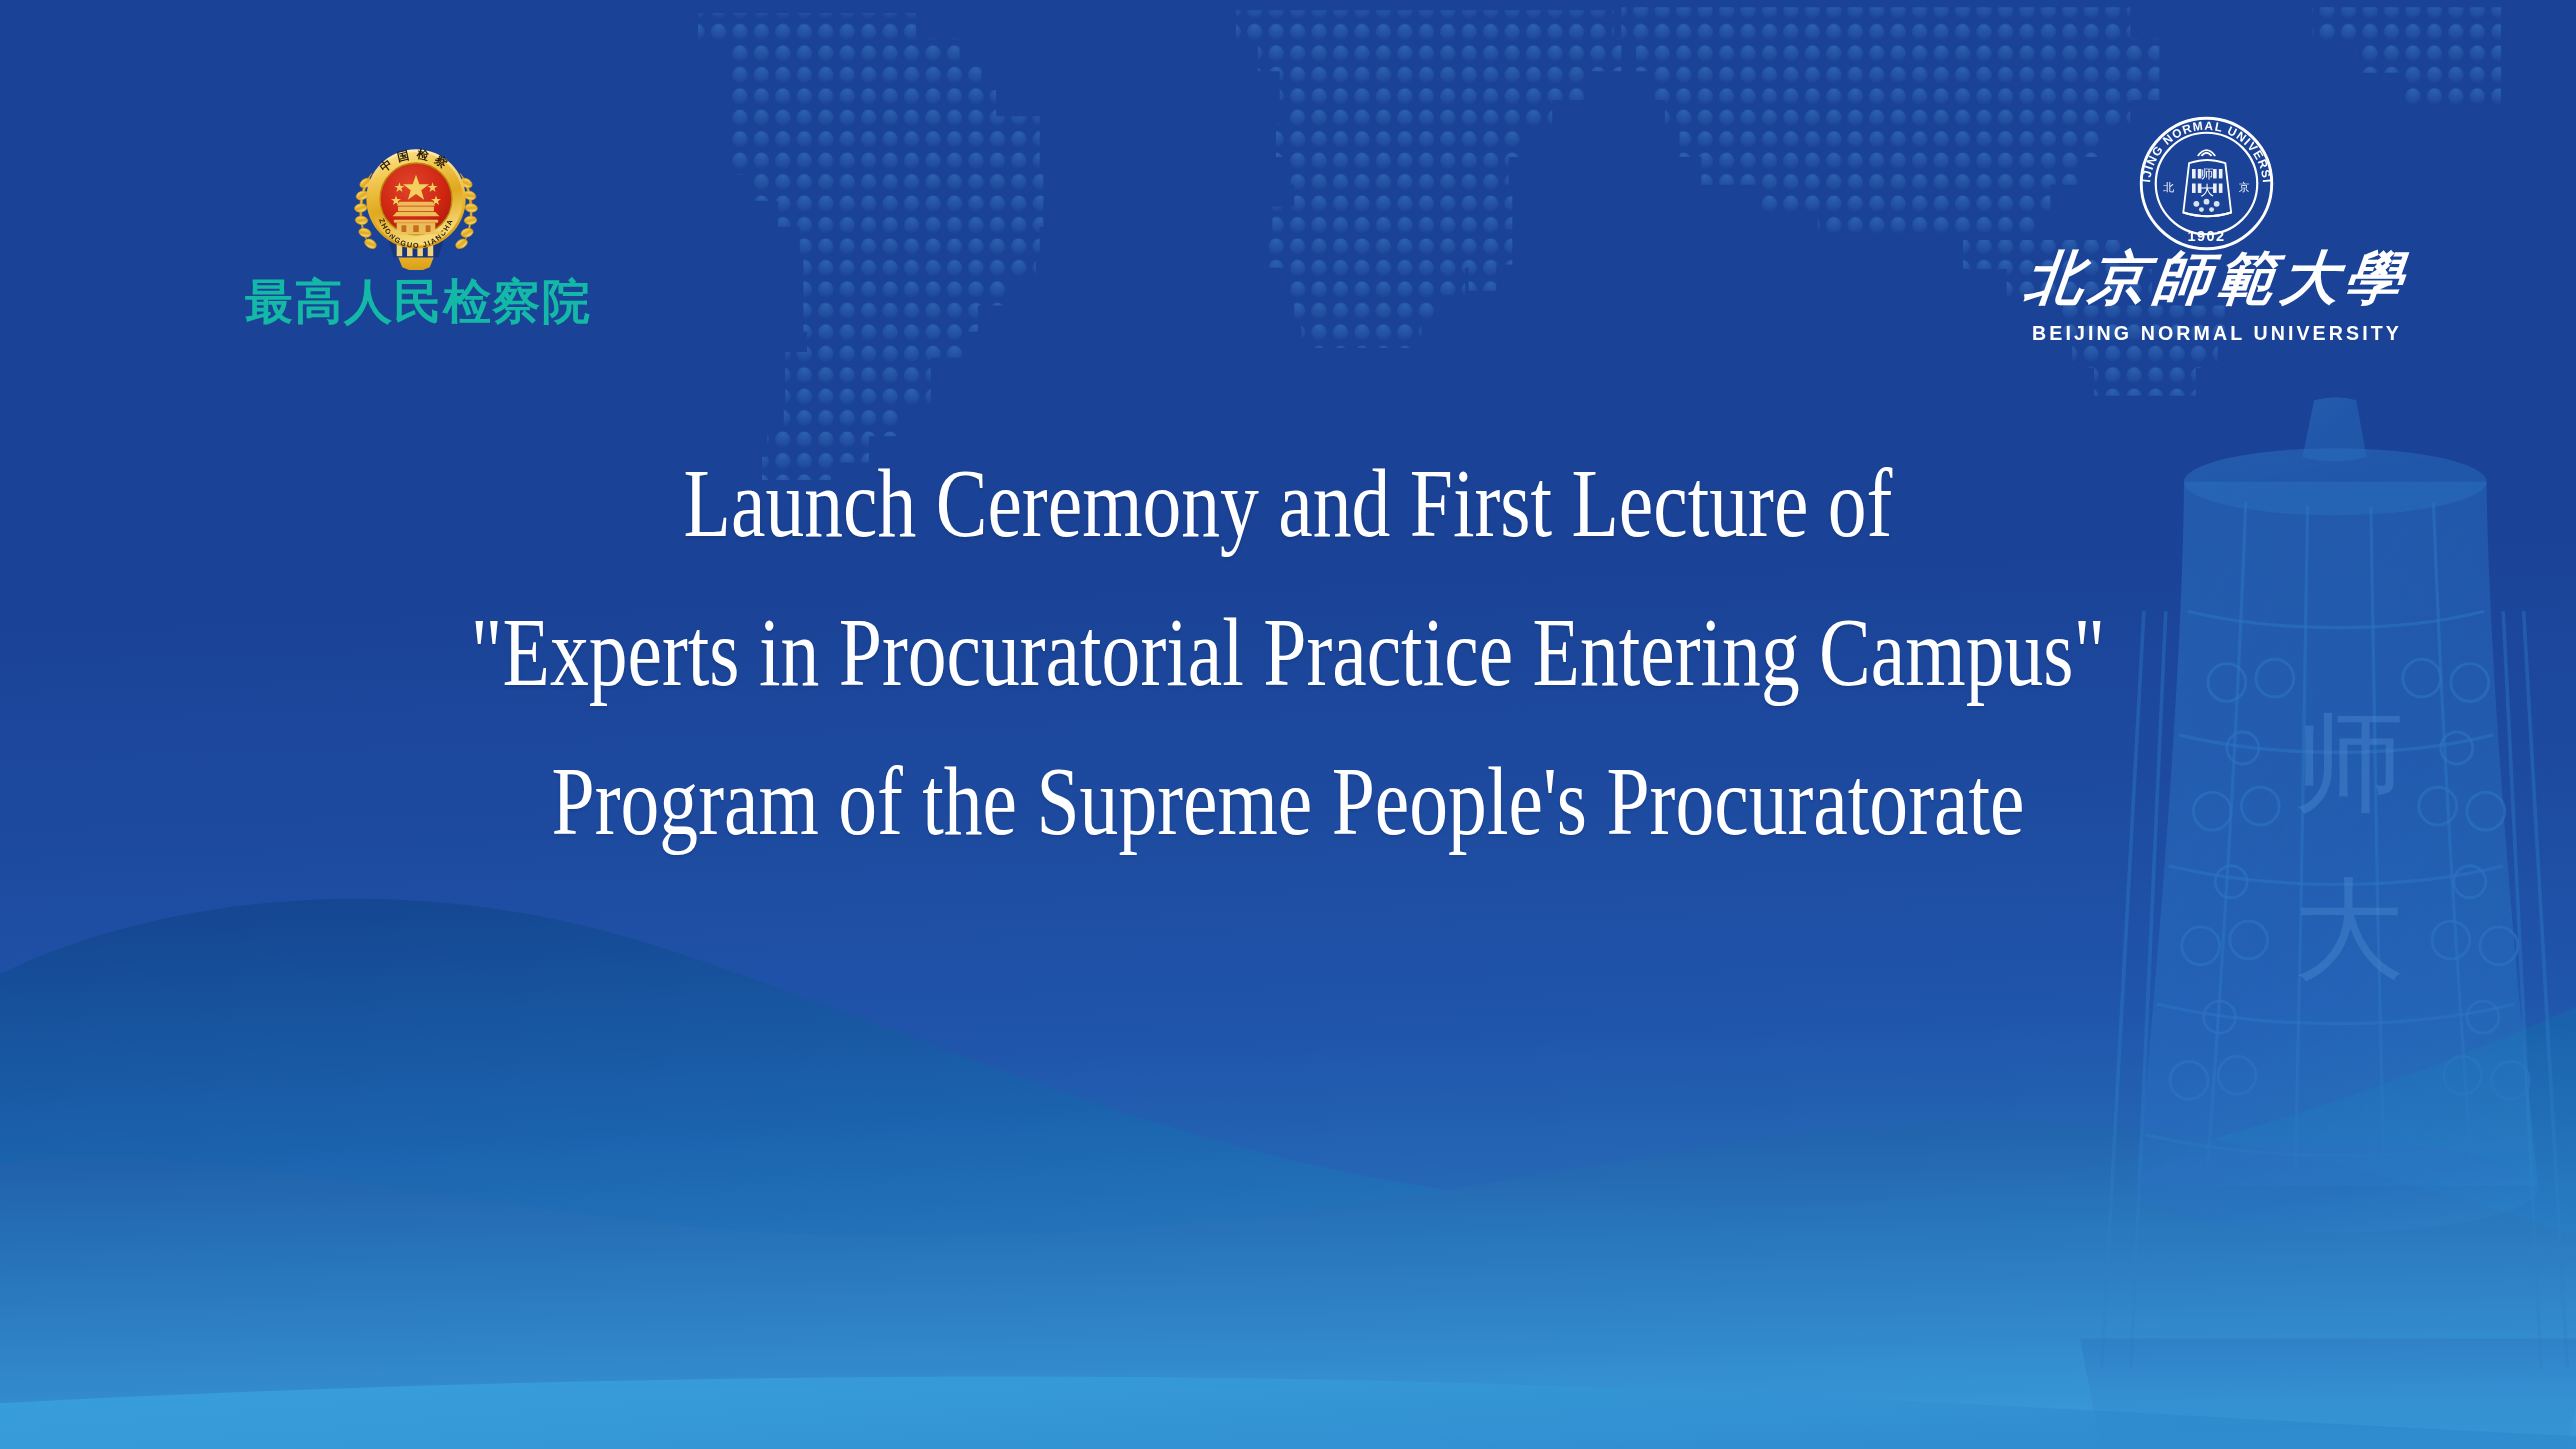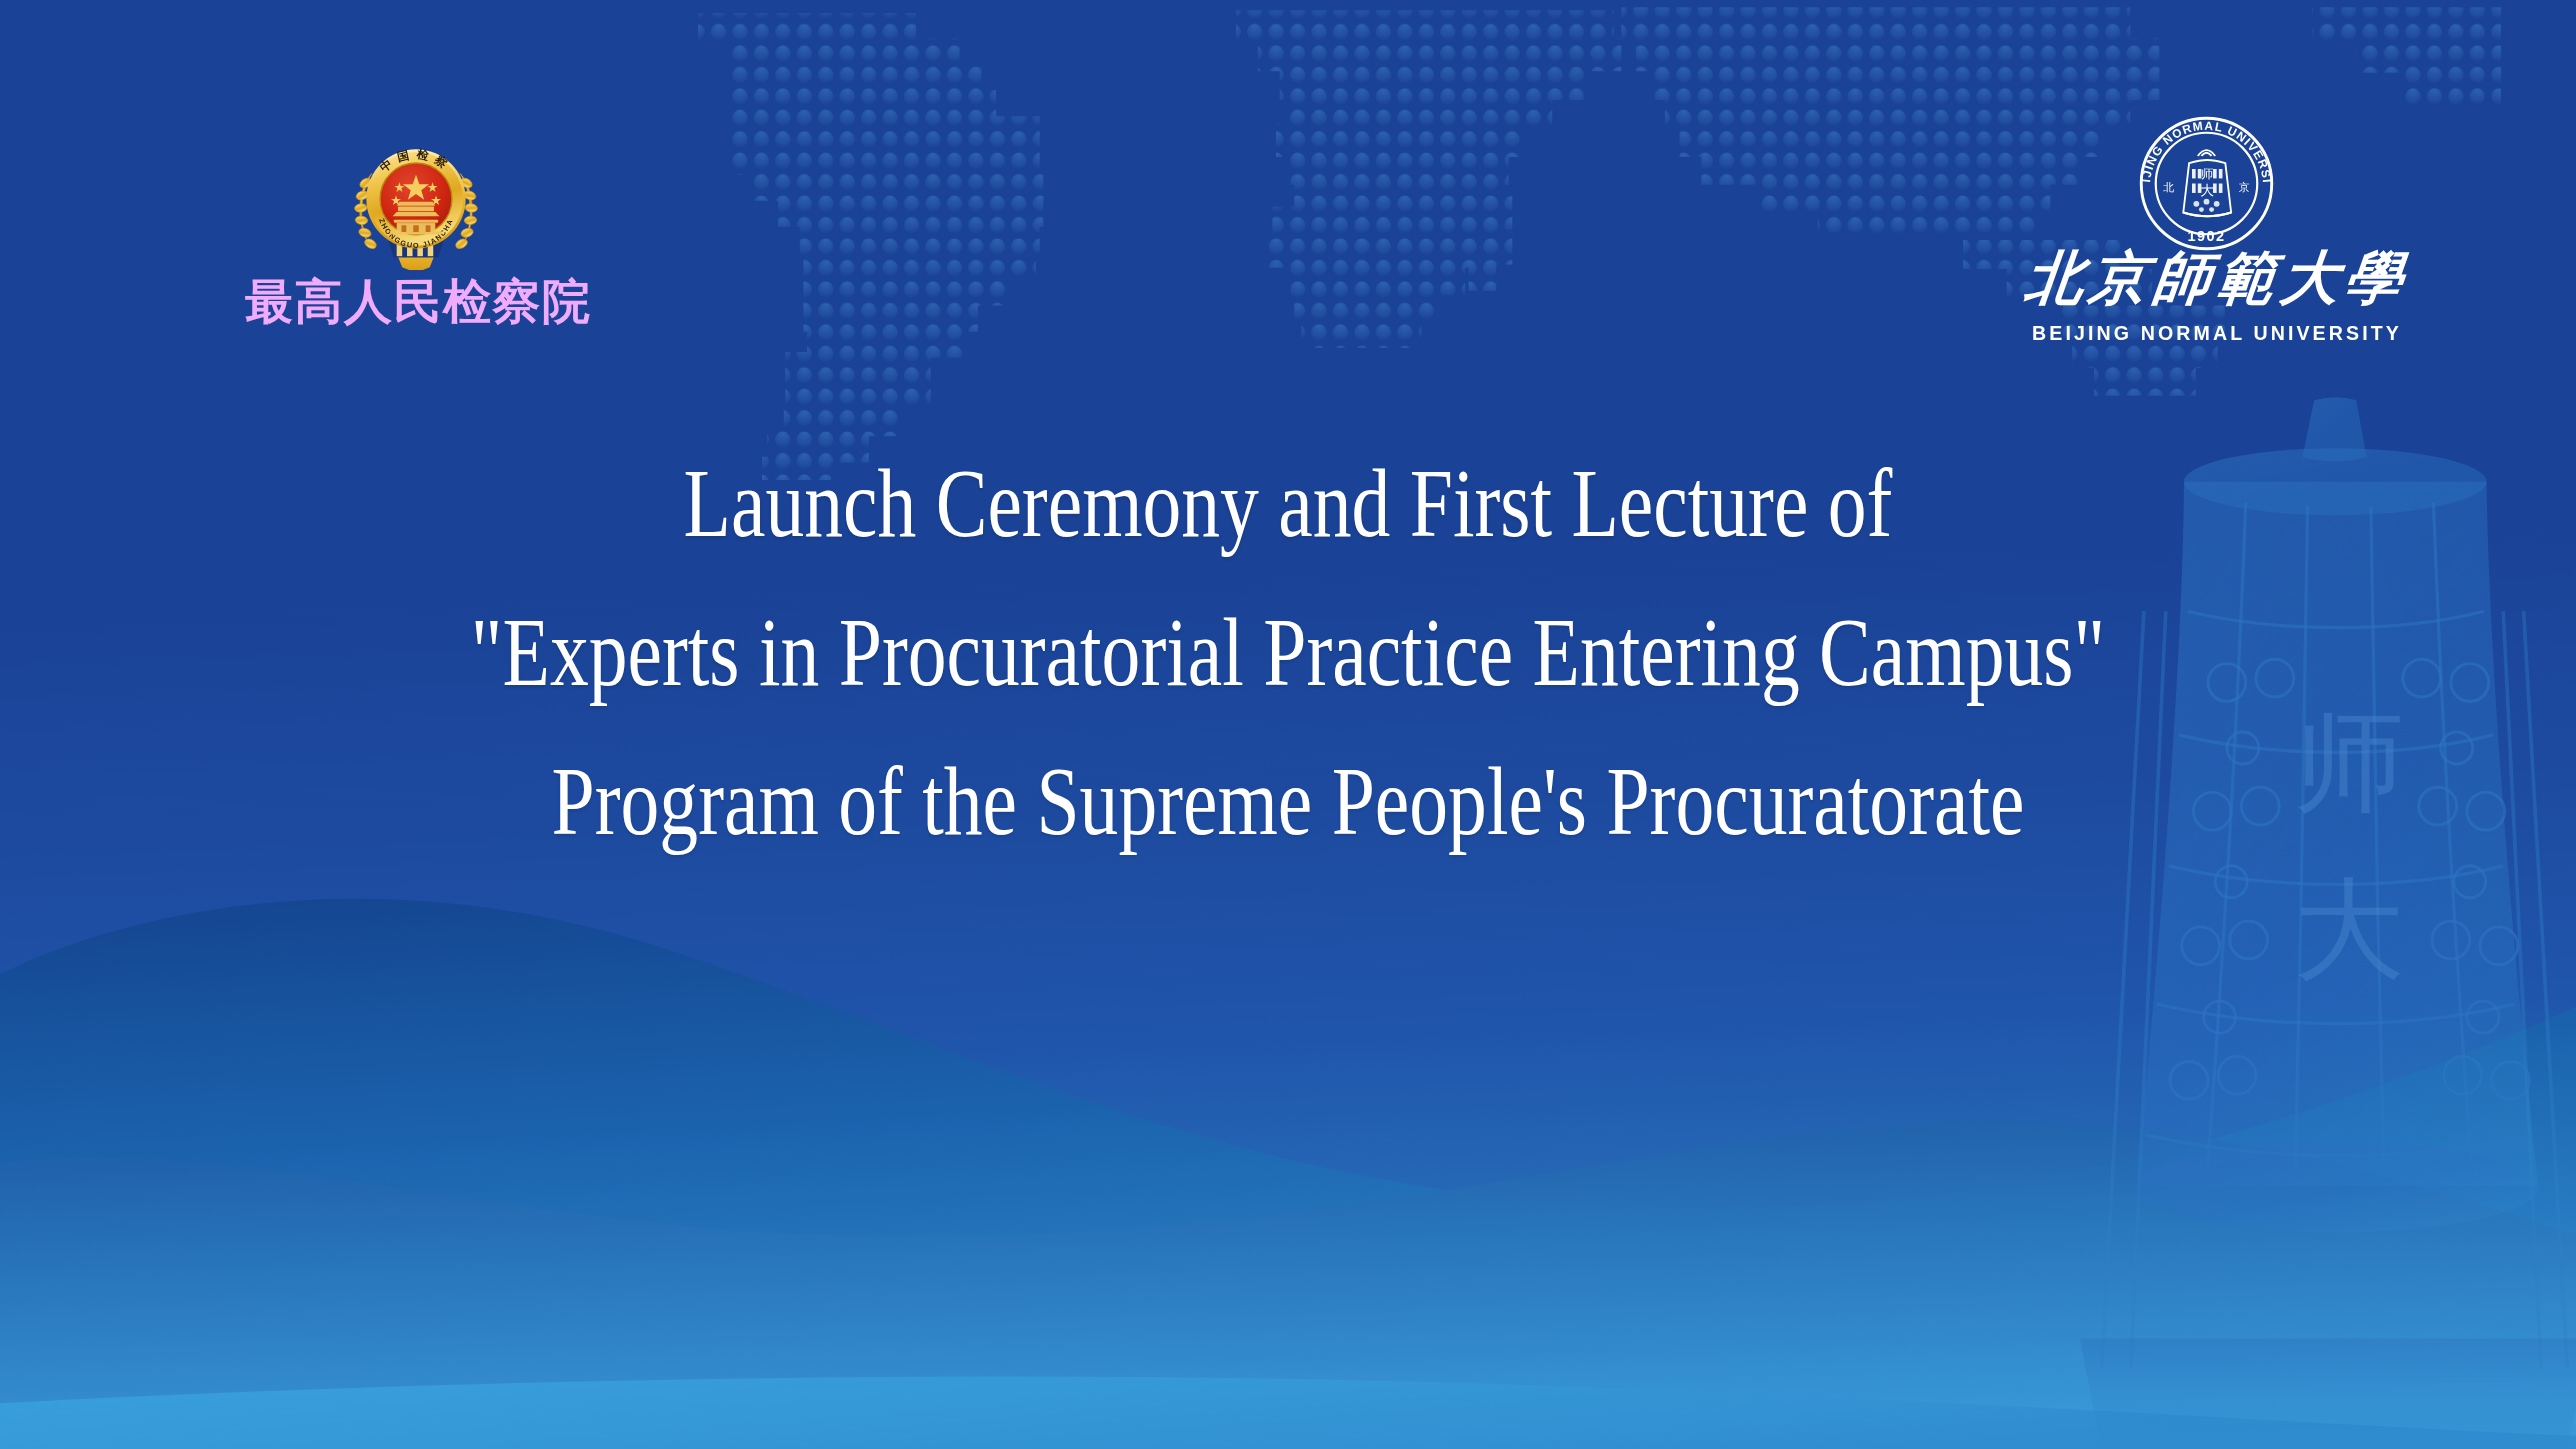--- a/index.html
+++ b/index.html
@@ -29,21 +29,21 @@
   .spp-block {
     position:absolute; left:245px; top:132px;
     width:342px; height:218px;
   }
   .spp-emblem { position:absolute; left:102px; top:0; width:138px; height:138px; }
   .spp-name {
     position:absolute; left:0; top:145px; width:342px;
     text-align:center;
     font-family:"DejaVu Sans","Liberation Sans",sans-serif;
     font-weight:700; font-size:48px; letter-spacing:1.5px;
-    color:#f0abfc; line-height:1;
+    color:#14b8a6; line-height:1;
     white-space:nowrap;
   }
 
   
   .bnu-block {
     position:absolute; left:1999px; top:111px;
     width:436px; height:247px;
   }
   .bnu-seal { position:absolute; left:135px; top:0; width:145px; height:145px; }
   .bnu-cn {

